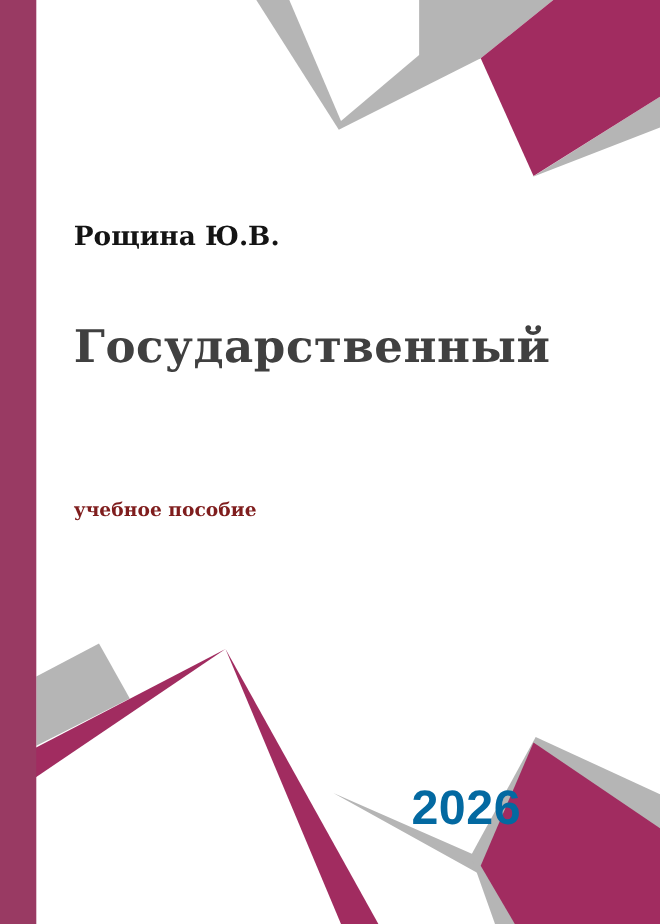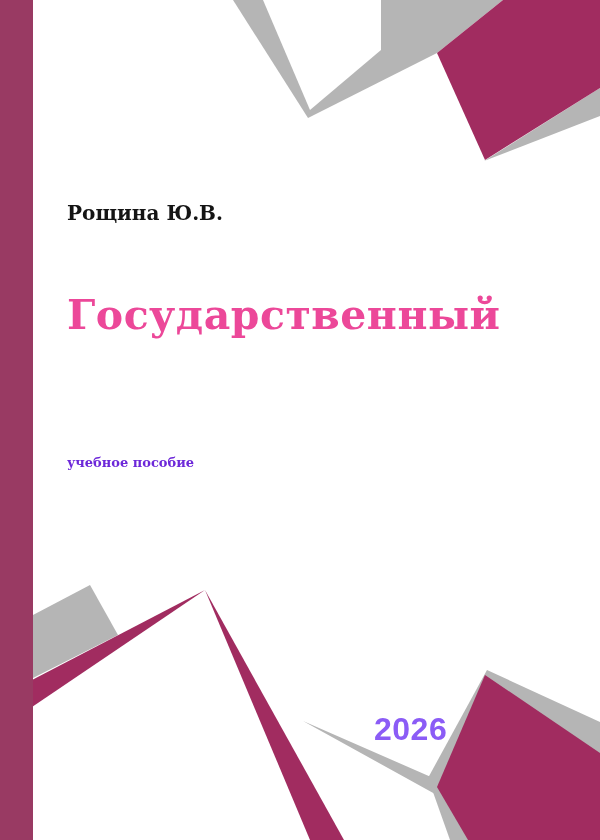--- a/index.html
+++ b/index.html
@@ -22,57 +22,57 @@
     width: 600px;
     height: 840px;
     display: block;
   }
   .author {
     position: absolute;
     left: 67px;
     top: 203px;
     font-family: "DejaVu Serif", serif;
     font-weight: bold;
-    font-size: 20px;
+    font-size: 24px;
     line-height: 1;
     color: #141414;
     white-space: nowrap;
   }
   .title {
     position: absolute;
     left: 67px;
     top: 293px;
     font-family: "DejaVu Serif", serif;
     font-weight: bold;
     font-size: 41px;
     line-height: 45px;
-    color: #ec4899;
+    color: #404040;
     letter-spacing: 0.5px;
   }
   .subtitle {
     position: absolute;
     left: 67px;
     top: 456px;
     font-family: "DejaVu Serif", serif;
     font-weight: bold;
-    font-size: 13px;
+    font-size: 17px;
     line-height: 1;
-    color: #6d28d9;
+    color: #7f1d1d;
     white-space: nowrap;
     text-align: center;
   }
   .year {
     position: absolute;
     left: 374px;
     top: 713px;
     font-family: "Liberation Sans", sans-serif;
     font-weight: bold;
-    font-size: 32px;
+    font-size: 44px;
     line-height: 1;
-    color: #8b5cf6;
+    color: #0369a1;
     letter-spacing: 0.5px;
   }
 </style>
 </head>
 <body>
 
 <div class="cover">
 
   <svg class="art" viewBox="0 0 600 840" xmlns="http://www.w3.org/2000/svg" aria-hidden="true">
 

